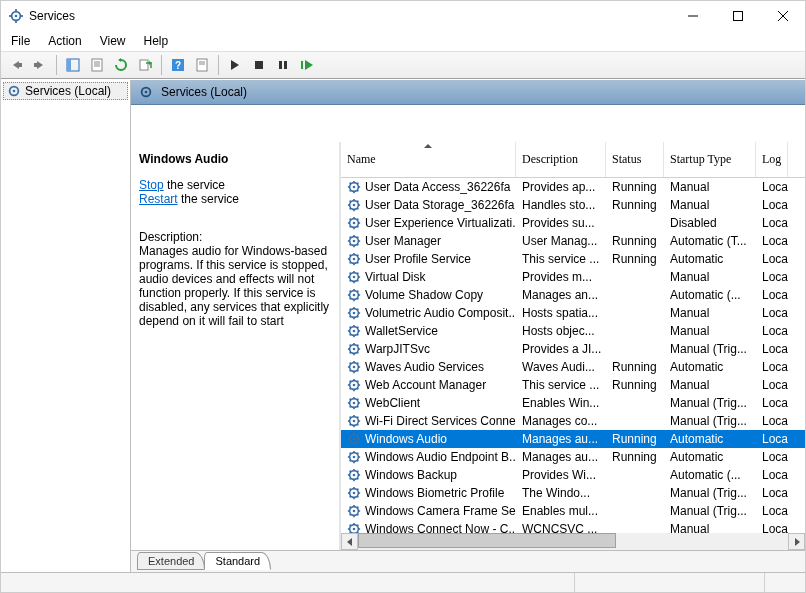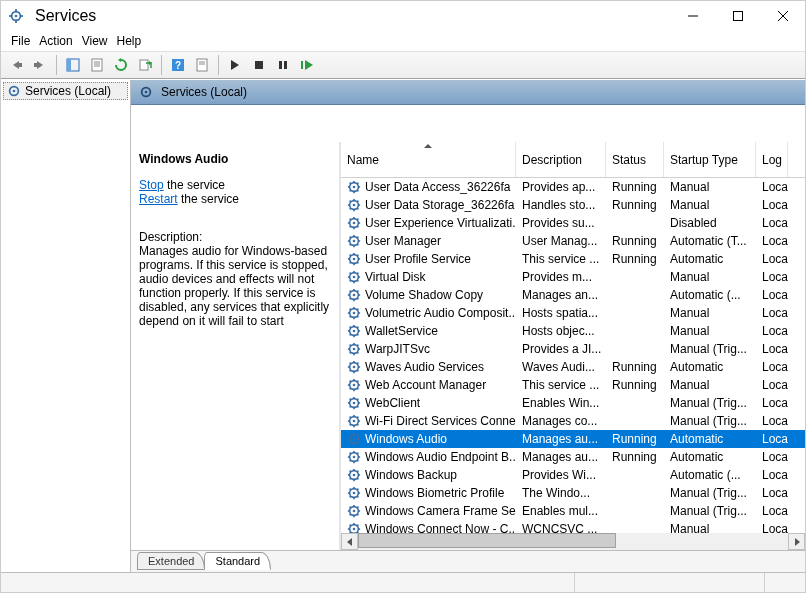--- a/index.html
+++ b/index.html
@@ -1,39 +1,39 @@
 <!DOCTYPE html>
 <html><head>
 <meta charset="utf-8">
 <style>
   * { box-sizing: border-box; }
   html, body { margin:0; padding:0; font-family: "Segoe UI", Tahoma, sans-serif; font-size:12px; color:#000; background:#fff; }
   .window { width:806px; height:593px; display:flex; flex-direction:column; border:1px solid #ccc; position:relative; }
   .titlebar { height:30px; display:flex; align-items:center; padding:0 0 0 8px; }
-  .titlebar .title { flex:1; display:flex; align-items:center; gap:12px; font-size:16px; }
+  .titlebar .title { flex:1; display:flex; align-items:center; gap:6px; font-size:12px; }
   .win-controls { display:flex; }
   .win-btn { width:45px; height:30px; display:flex; align-items:center; justify-content:center; }
   .win-btn svg { stroke:#000; }
-  .menubar { height:20px; display:flex; align-items:center; gap:9px; padding:0 10px; font-size:12px; }
+  .menubar { height:20px; display:flex; align-items:center; gap:18px; padding:0 10px; font-size:12px; }
   .toolbar { height:28px; border-top:1px solid #e0e0e0; border-bottom:1px solid #a0a0a0; background:linear-gradient(#f8f8f8,#eee); display:flex; align-items:center; padding:0 4px; gap:2px; }
   .tbtn { width:22px; height:22px; display:flex; align-items:center; justify-content:center; border:1px solid transparent; }
   .tsep { width:1px; height:20px; background:#bbb; margin:0 3px; }
   .body { flex:1; display:flex; min-height:0; border-top:1px solid #fff; }
   .tree-panel { width:130px; border-right:1px solid #bdbdbd; background:#fff; padding:2px; }
   .tree-item { display:flex; align-items:center; gap:4px; padding:1px 3px; }
   .tree-item.sel { background:#f0f0f0; border:1px dotted #888; }
   .right-panel { flex:1; display:flex; flex-direction:column; min-width:0; }
   .right-header { height:25px; background:linear-gradient(#a7bfd6,#7da2c7); border-bottom:1px solid #5a7fa3; display:flex; align-items:center; padding:0 8px; gap:8px; color:#000; }
   .content-row { flex:1; display:flex; min-height:0;margin-top:37px; }
   .detail-pane { width:210px; border-right:2px solid #e5e5e5; padding:10px 8px 8px 8px; font-size:12px; overflow:hidden; }
   .detail-pane .sname { font-weight:bold; margin-bottom:12px; }
   .detail-pane a { color:#0066cc; text-decoration:underline; cursor:pointer; }
   .detail-pane .desc-label { margin-top:24px; }
   .list-pane { flex:1; display:flex; flex-direction:column; min-width:0; }
-  .list-header { display:flex; border-bottom:1px solid #d0d0d0; background:#fff; height:36px; align-items:center; font-size:12px; }
+  .list-header { display:flex; border-bottom:1px solid #d0d0d0; background:#fff; height:36px; align-items:center; font-size:12px;font-family:Liberation Serif, serif; }
   .col { overflow:hidden; white-space:nowrap; text-overflow:ellipsis; padding:0 6px; border-right:1px solid #e5e5e5; height:100%; display:flex; align-items:center; position:relative; }
   .col.sorted::after { content:""; position:absolute; left:50%; top:2px; width:0;height:0;border-left:4px solid transparent;border-right:4px solid transparent;border-bottom:4px solid #555;transform:translateX(-50%);}
   .list-body { flex:1; overflow:hidden; position:relative; }
   .row { display:flex; height:18px; align-items:center; font-size:12px; }
   .row .cell { overflow:hidden; white-space:nowrap; text-overflow:ellipsis; padding:0 6px; display:flex; align-items:center; gap:4px;}
   .row.selected { background:#0078d7; color:#fff; }
   .row.selected .cell { color:#fff; }
   .gear-icon { width:14px; height:14px; flex-shrink:0; }
   .hscroll { height:17px; background:#f0f0f0; display:flex; align-items:center; }
   .hscroll .arrow { width:17px;height:17px;display:flex;align-items:center;justify-content:center;background:#f0f0f0;border:1px solid #c0c0c0;}

